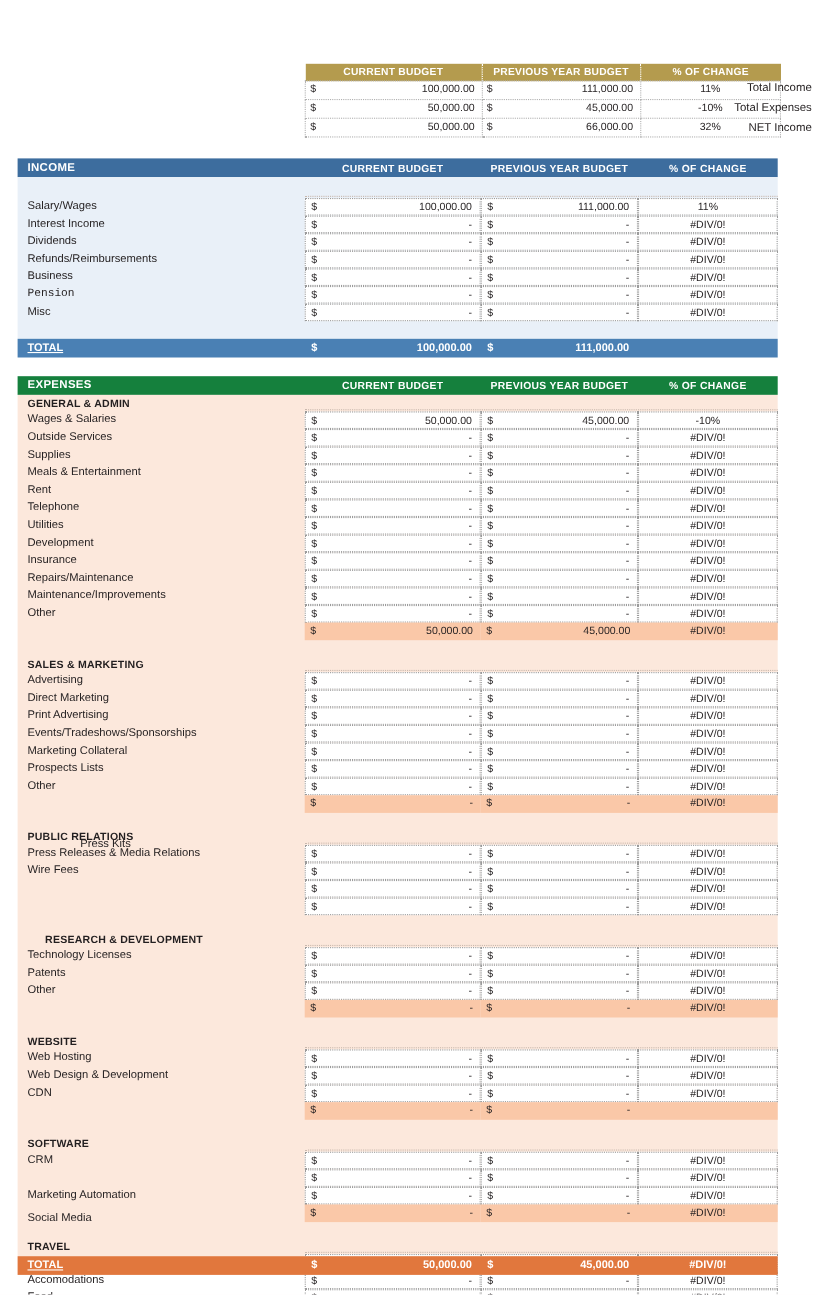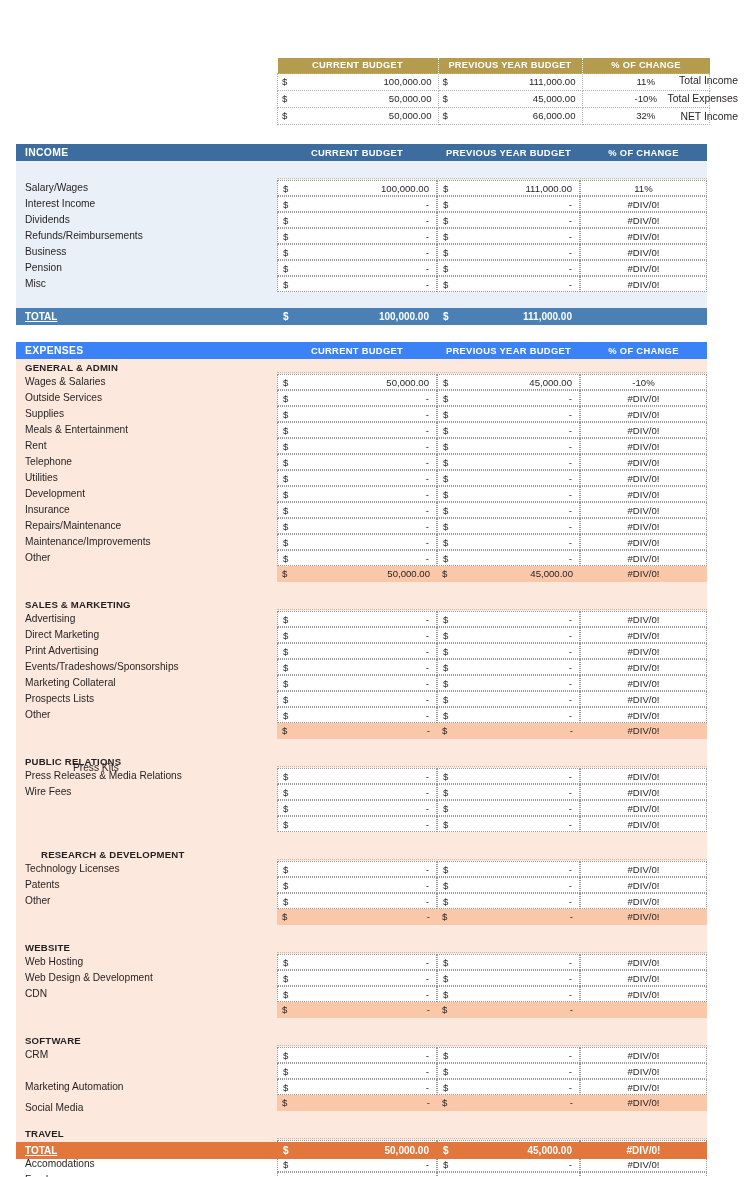--- a/index.html
+++ b/index.html
@@ -99,21 +99,21 @@
     left: 16px;
     width: 691px;
     height: 17px;
     line-height: 17px;
     color: #ffffff;
     font-weight: bold;
     font-size: 10.4px;
     letter-spacing: 0.3px;
   }
   .bar.income  { background: #3d6d9e; }
-  .bar.expense { background: #3b82f6; }
+  .bar.expense { background: #15803d; }
   .bar .bar-title { position: absolute; left: 9px; top: 0; text-align: right; }
   .bar .c1 { position: absolute; left: 261px; width: 160px; text-align: center; font-size: 9.4px; }
   .bar .c2 { position: absolute; left: 421px; width: 143px; text-align: center; font-size: 9.4px; }
   .bar .c3 { position: absolute; left: 564px; width: 127px; text-align: center; font-size: 9.4px; }
 
   
   .panel {
     position: absolute;
     left: 16px;
     width: 691px;
@@ -345,21 +345,21 @@
         <div class="cell c1">
           <span class="cur">$</span>
           <span class="amt">-</span>
         </div>
         <div class="cell c2">
           <span class="cur">$</span>
           <span class="amt">-</span>
         </div>
         <div class="cell c3">#DIV/0!</div>
       </div>
-      <div class="rowlabel" style="top: 260px;">Pension</div>
+      <div class="rowlabel" style="top: 260px; font-family: Liberation Mono, monospace;">Pension</div>
       <div class="drow" style="top: 276px;">
         <div class="cell c1">
           <span class="cur">$</span>
           <span class="amt">-</span>
         </div>
         <div class="cell c2">
           <span class="cur">$</span>
           <span class="amt">-</span>
         </div>
         <div class="cell c3">#DIV/0!</div>

